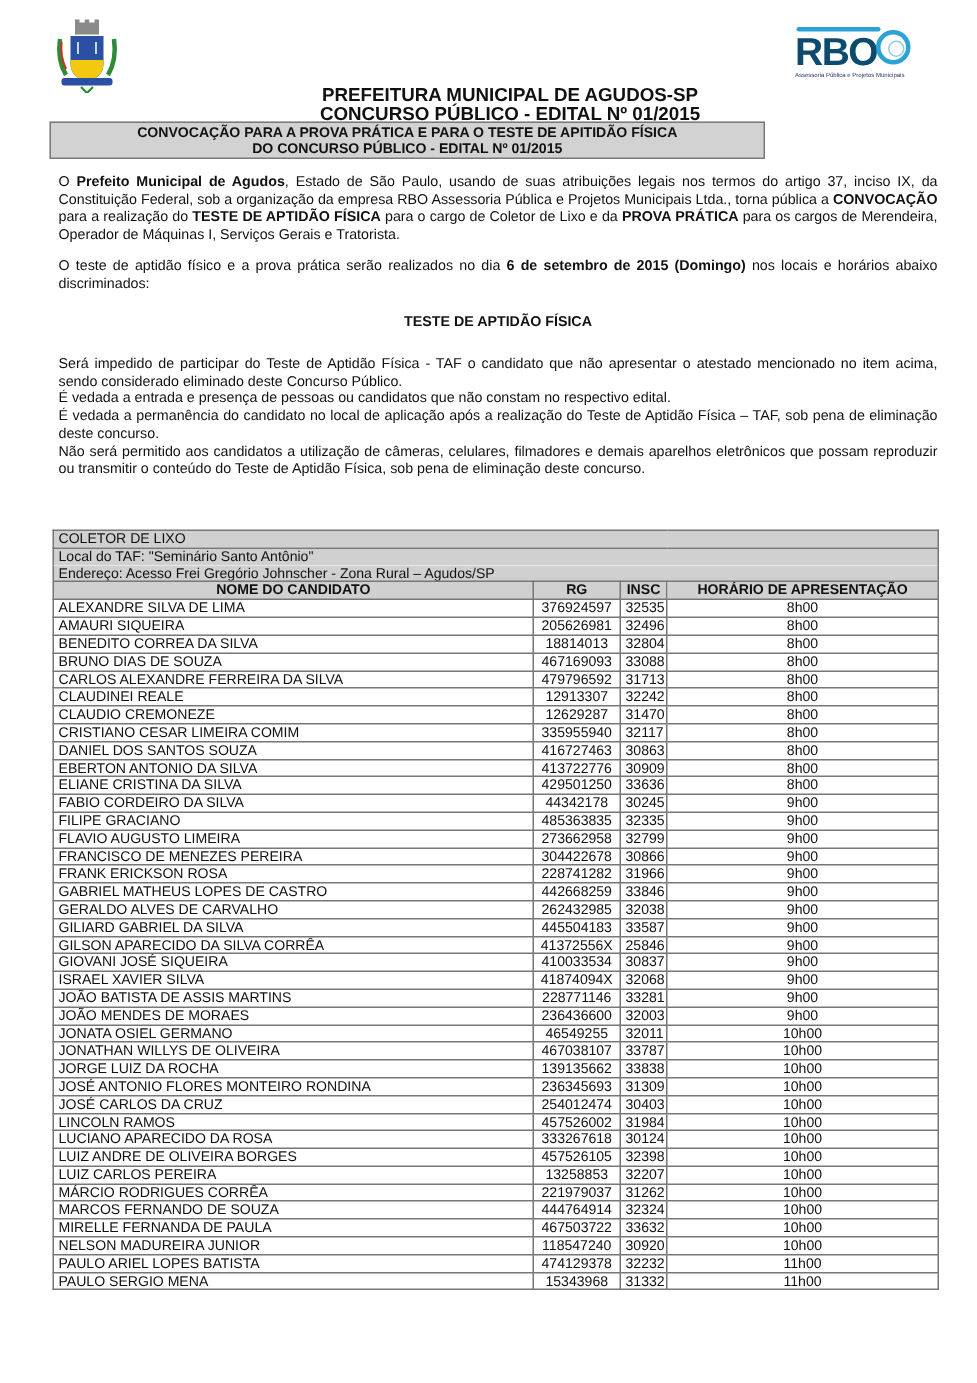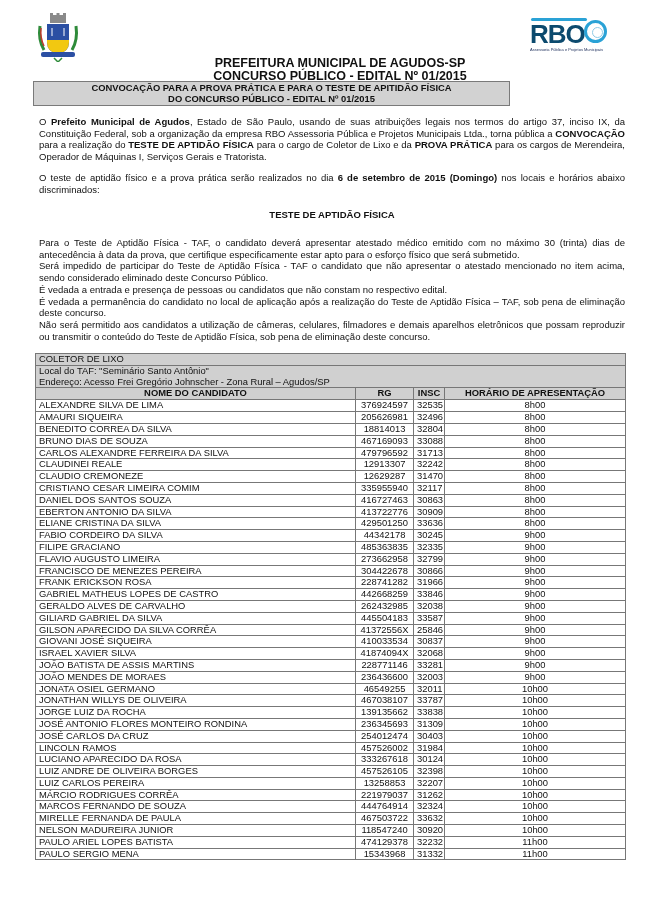--- a/index.html
+++ b/index.html
@@ -75,21 +75,20 @@
 <div class="abs banner">
   <div>CONVOCAÇÃO PARA A PROVA PRÁTICA E PARA O TESTE DE APITIDÃO FÍSICA</div>
   <div>DO CONCURSO PÚBLICO - EDITAL Nº 01/2015</div>
 </div>
 
 <div class="abs para p1"><span>O </span><b>Prefeito Municipal de Agudos</b><span>, Estado de São Paulo, usando de suas atribuições legais nos termos do artigo 37, inciso IX, da Constituição Federal, sob a organização da empresa RBO Assessoria Pública e Projetos Municipais Ltda., torna pública a </span><b>CONVOCAÇÃO</b><span> para a realização do </span><b>TESTE DE APTIDÃO FÍSICA</b><span> para o cargo de Coletor de Lixo e da </span><b>PROVA PRÁTICA</b><span> para os cargos de Merendeira, Operador de Máquinas I, Serviços Gerais e Tratorista.</span></div>
 <div class="abs para p2"><span>O teste de aptidão físico e a prova prática serão realizados no dia </span><b>6 de setembro de 2015 (Domingo)</b><span> nos locais e horários abaixo discriminados:</span></div>
 
 <div class="abs section-title">TESTE DE APTIDÃO FÍSICA</div>
 <div class="abs para p3">
-  <div>Para o Teste de Aptidão Física - TAF, o candidato deverá apresentar atestado médico emitido com no máximo 30 (trinta) dias de antecedência à data da prova, que certifique especificamente estar apto para o esforço físico que será submetido.</div>
   <div>Será impedido de participar do Teste de Aptidão Física - TAF o candidato que não apresentar o atestado mencionado no item acima, sendo considerado eliminado deste Concurso Público.</div>
   <div>É vedada a entrada e presença de pessoas ou candidatos que não constam no respectivo edital.</div>
   <div>É vedada a permanência do candidato no local de aplicação após a realização do Teste de Aptidão Física – TAF, sob pena de eliminação deste concurso.</div>
   <div>Não será permitido aos candidatos a utilização de câmeras, celulares, filmadores e demais aparelhos eletrônicos que possam reproduzir ou transmitir o conteúdo do Teste de Aptidão Física, sob pena de eliminação deste concurso.</div>
 </div>
 
 <table class="grid">
   <colgroup>
       <col class="c1">
       <col class="c2">

